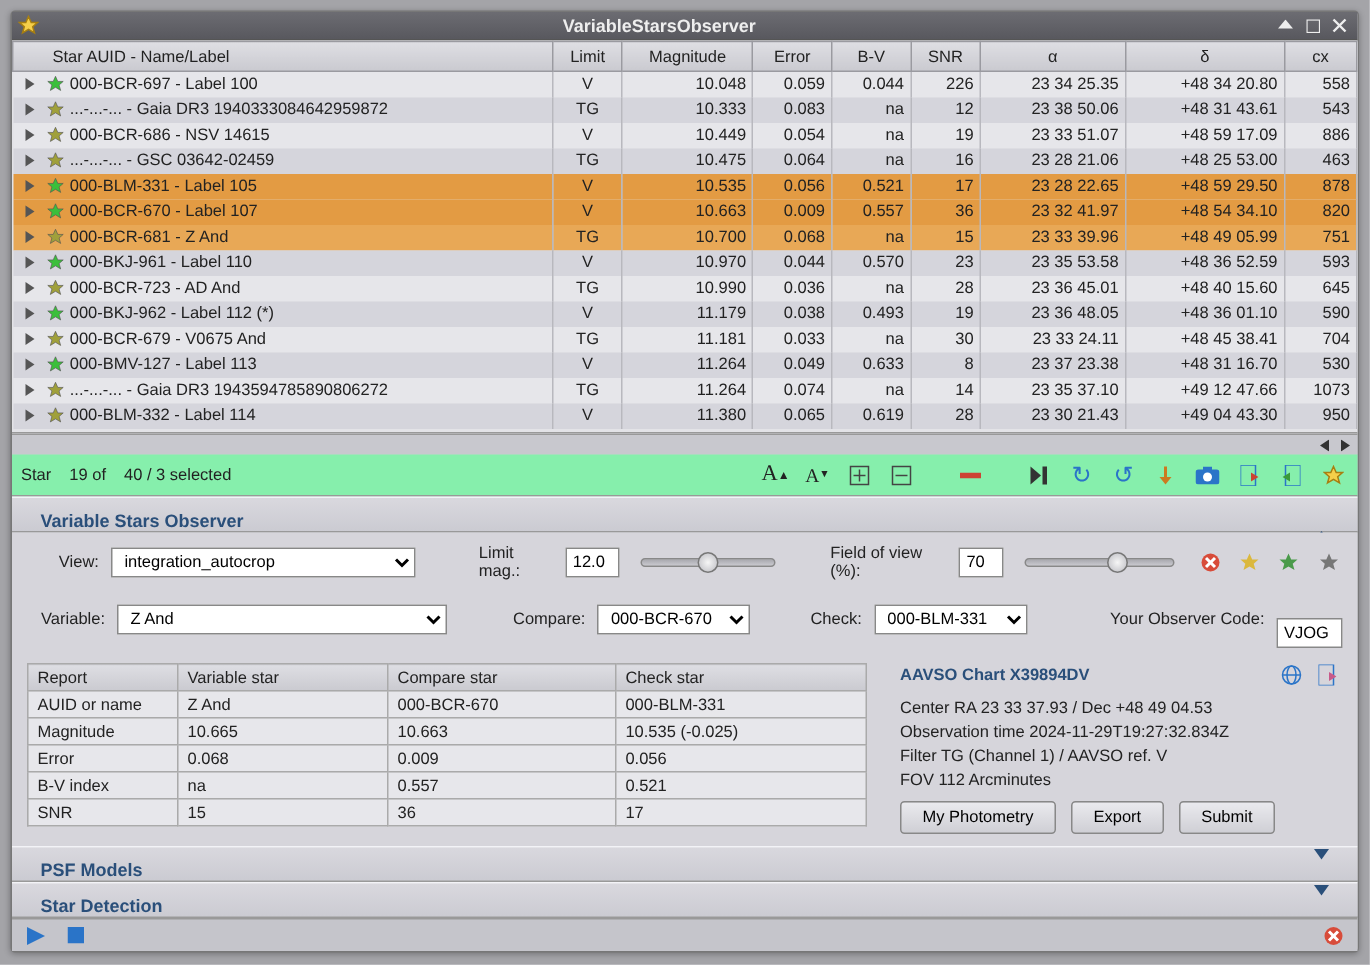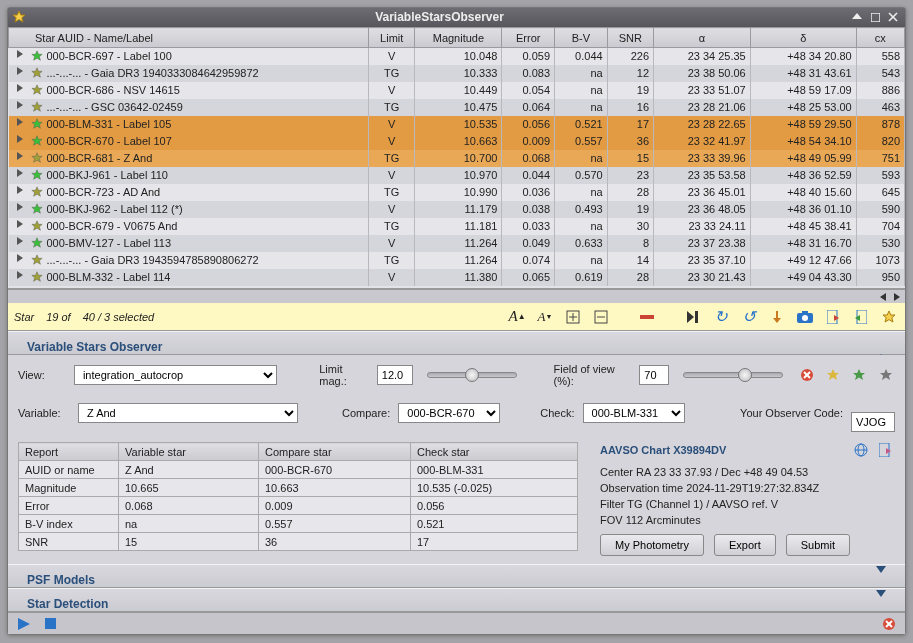--- a/index.html
+++ b/index.html
@@ -12,34 +12,34 @@
   .content { flex:1; display:flex; flex-direction:column; }
   .table-wrap { height:262px; overflow:hidden; border-bottom:1px solid #999; background:#e3e3e7; position:relative;}
   table.main { width:100%; border-collapse:collapse; font-family: "Menlo","Consolas",monospace; font-size:11px;}
   table.main thead th { background: linear-gradient(#dedee3,#cacad0); border:1px solid #9a9aa0; height:20px; padding:2px 4px; font-weight:normal; color:#222; text-align:center;}
   table.main thead th.left { text-align:left; padding-left:26px;}
   table.main tbody td { border-right:1px solid #b8b8be; height:17px; padding:0 4px; white-space:nowrap; }
   table.main tbody tr.odd { background:#e6e6ea;}
   table.main tbody tr.even { background:#d5d5dc;}
   table.main tbody tr.sel { background:#e39b43 !important; color:#222;}
   table.main tbody tr.sel2 { background:#e8a856 !important;}
-  .star-cell { display:flex; align-items:flex-start; gap:4px; }
+  .star-cell { display:flex; align-items:center; gap:4px; }
   .disclosure { width:0;height:0;border-top:4px solid transparent;border-bottom:4px solid transparent;border-left:6px solid #555; margin:0 4px;}
   .star-ico { width:12px;height:12px; display:inline-block;}
   .num { text-align:right; font-variant-numeric: tabular-nums;}
   .hscroll { height:14px; background:#c8c8ce; border-top:1px solid #999; display:flex; justify-content:flex-end; align-items:center; gap:2px; padding-right:4px;}
   .hscroll .arrow { width:10px;height:10px; cursor:pointer; display:flex;align-items:center;justify-content:center;}
-  .status-row { height:28px; background:#fef9c3; border-bottom:1px solid #999; display:flex; align-items:center; padding:0 6px; gap:8px;font-style:italic; }
+  .status-row { height:28px; background:#86efac; border-bottom:1px solid #999; display:flex; align-items:center; padding:0 6px; gap:8px; }
   .status-row .left { flex:1; display:flex; gap:12px; align-items:center;}
   .iconbtn { width:20px;height:20px; display:flex; align-items:center; justify-content:center; cursor:pointer;}
   .section-hdr { height:24px; background:linear-gradient(#d9d8de,#cbcbd2); border-top:1px solid #f3f3f7; border-bottom:1px solid #999; display:flex; align-items:flex-end; padding:0 19px; font-weight:bold; color:#2a4f7a; font-size:12px;}
   .section-hdr .caret { margin-left:auto;}
   .section-body { background:#d6d5db; padding:8px 10px; }
   .form-row { display:flex; align-items:center; gap:8px; margin-bottom:6px;}
-  .form-row label.lab { width:52px; text-align:left; color:#222;}
+  .form-row label.lab { width:52px; text-align:right; color:#222;}
   select,input[type=text]{ font-family:inherit; font-size:11px; height:20px; border:1px solid #888; background:#fff; padding:0 4px;}
   .slider { flex:1; height:6px; background: linear-gradient(#a8a8ae,#c9c9cf); border:1px solid #888; border-radius:3px; position:relative; margin:0 6px; min-width:80px;}
   .slider .thumb { position:absolute; top:-5px; width:14px; height:14px; border-radius:50%; background:radial-gradient(#f6f6f6,#bcbcc2); border:1px solid #777;}
   .row2 { display:flex; gap:22px; align-items:flex-start;}
   .panel-left { flex:0 0 560px;}
   .mini-table { width:560px; border-collapse:collapse; margin-top:2px;}
   .mini-table th, .mini-table td { border:1px solid #aaa; padding:2px 6px; height:18px; text-align:left; background:#e7e7eb; font-size:11px;}
   .mini-table th { background:linear-gradient(#dedee3,#cacad0); font-weight:normal;}
   .mini-table td.val { font-family:inherit;}
   .info-block { flex:1; font-size:11px; color:#222; line-height:16px;}

